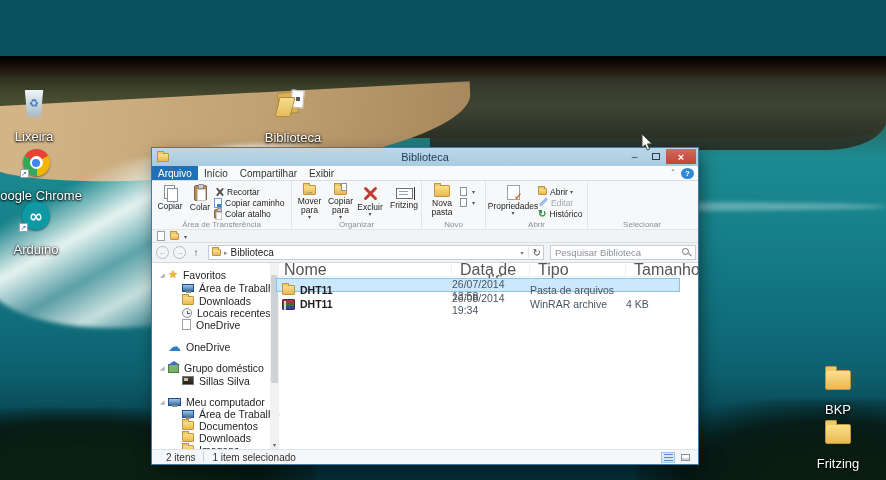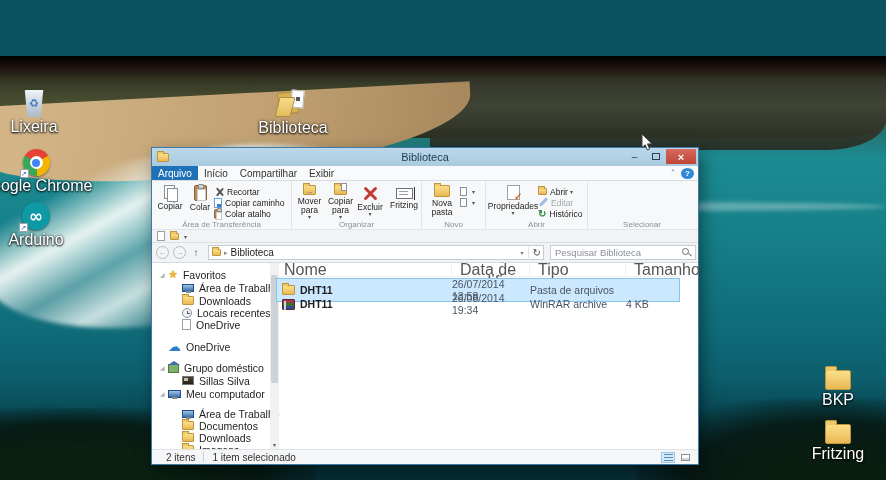--- a/index.html
+++ b/index.html
@@ -19,21 +19,21 @@
   .wp-rocks{position:absolute;left:430px;top:22px;width:456px;height:72px;background:linear-gradient(180deg,#33372b 0%,#3e4234 40%,#262a20 100%);border-radius:0 0 60px 0/0 0 30px 0;opacity:.9}
   .wp-sand{position:absolute;left:-14px;top:38px;width:486px;height:82px;background:linear-gradient(100deg,#d2b487 8%,#c2a274 55%,#a98a5e 95%);border-radius:0 0 65% 35%/0 0 70px 26px;transform:rotate(-3deg)}
   .wp-surf{position:absolute;left:-20px;top:96px;width:420px;height:168px;background:linear-gradient(160deg,rgba(255,255,255,0) 16%,rgba(242,250,246,.95) 32%,rgba(255,255,255,.30) 46%,rgba(232,244,240,.85) 58%,rgba(255,255,255,.12) 72%,rgba(226,240,236,.65) 86%,rgba(255,255,255,0) 96%);border-radius:45%;filter:blur(2px);transform:rotate(-9deg)}
   .wp-foamline{position:absolute;left:380px;top:146px;width:506px;height:9px;background:rgba(255,255,255,.32);border-radius:50%;filter:blur(2px)}
   .wp-deep{position:absolute;left:0;top:320px;width:886px;height:104px;background:linear-gradient(180deg,rgba(0,0,0,0),rgba(4,28,34,.55))}
   .wp-veg-bl{position:absolute;left:-34px;top:352px;width:350px;height:90px;background:radial-gradient(ellipse at 32% 72%,#0a2012 28%,rgba(7,22,13,.85) 54%,rgba(0,0,0,0) 76%);filter:blur(1px)}
   .wp-veg-br{position:absolute;left:636px;top:344px;width:280px;height:100px;background:radial-gradient(ellipse at 68% 80%,#0a1d11 24%,rgba(7,20,12,.8) 52%,rgba(0,0,0,0) 78%);filter:blur(1px)}
 
   
   .dicon{position:absolute;display:flex;flex-direction:column;align-items:center;z-index:4;cursor:default}
-  .dicon .dlabel{margin-top:4px;font-size:16px;color:#fff;text-shadow:0 1px 2px #000,0 0 3px rgba(0,0,0,.8);text-align:center;line-height:11px;white-space:nowrap}
+  .dicon .dlabel{margin-top:14px;font-size:13px;color:#fff;text-shadow:0 1px 2px #000,0 0 3px rgba(0,0,0,.8);text-align:center;line-height:11px;white-space:nowrap}
   .trash{position:relative;width:21px;height:27px;background:linear-gradient(180deg,#f0f5f8 0%,#c6d3dc 55%,#a9bbc7 100%);clip-path:polygon(6% 0,94% 0,82% 100%,18% 100%);border-radius:2px;display:flex;align-items:center;justify-content:center}
   .trash .recy{font-size:11px;color:#3e78bf;line-height:1}
   .chrome{position:relative;width:27px;height:27px;border-radius:50%;background:conic-gradient(from -60deg,#e64235 0 120deg,#f4b400 120deg 240deg,#34a853 240deg 360deg);box-shadow:0 1px 2px rgba(0,0,0,.5)}
   .chrome::before{content:"";position:absolute;left:7px;top:7px;width:13px;height:13px;border-radius:50%;background:#fff}
   .chrome::after{content:"";position:absolute;left:9.5px;top:9.5px;width:8px;height:8px;border-radius:50%;background:#4285f4}
   .ard{position:relative;width:28px;height:28px;border-radius:50%;background:#0e9aa4;box-shadow:0 1px 2px rgba(0,0,0,.5);display:flex;align-items:center;justify-content:center}
   .ard .inf{color:#fff;font-size:17px;font-weight:bold;line-height:1;font-family:"DejaVu Sans",sans-serif}
   .badge{position:absolute;left:-3px;bottom:-2px;width:9px;height:9px;background:#fff;border:1px solid #9aa2a8;border-radius:1px;display:flex;align-items:center;justify-content:center;font-size:7px;color:#2a62b8;line-height:1}
   .fold2{position:relative;width:26px;height:20px;background:linear-gradient(180deg,#fbe089,#e9b854);border:1px solid #c09540;border-radius:2px}
   .fold2::before{content:"";position:absolute;left:-1px;top:-5px;width:10px;height:4px;background:#eec968;border:1px solid #c09540;border-bottom:0;border-radius:2px 2px 0 0}
@@ -150,21 +150,21 @@
   .photo::before{content:"";position:absolute;left:1px;top:1px;width:4px;height:3px;background:#c9c2a8}
   .scroll{position:absolute;left:118px;top:0;width:9px;height:186px;background:#f1f1f1}
   .scroll .thumb{position:absolute;left:1px;top:12px;width:7px;height:108px;background:#cdd2d6;border-radius:1px}
   .scroll .sdown{position:absolute;left:0;bottom:1px;width:9px;text-align:center;font-size:6px;color:#5a6064}
 
   .files{position:absolute;left:124px;top:0;width:420px;height:186px}
   .fhead{position:absolute;left:0;top:0;width:404px;height:14px;display:grid;grid-template-columns:176px 78px 96px 44px;align-items:center;font-size:16px;color:#555;border-bottom:1px solid #f0f0f0}
   .fhead .h{padding-left:8px;border-right:1px solid #f0f0f0;height:12px;line-height:12px}
   .fhead .h.size{text-align:right;padding-right:4px}
   .sortmark{position:absolute;left:225px;top:-3px;font-size:8px;color:#8a9096}
-  .frow{position:absolute;left:0;width:404px;height:24px;display:grid;grid-template-columns:176px 78px 96px 44px;align-items:center;font-size:10.5px;color:#1d1d1d}
+  .frow{position:absolute;left:0;width:404px;height:14px;display:grid;grid-template-columns:176px 78px 96px 44px;align-items:center;font-size:10.5px;color:#1d1d1d}
   .frow.selected{background:#cce8ff;box-shadow:inset 0 0 0 1px #84c5f0}
   .frow .namecell{display:flex;align-items:center;padding-left:6px;gap:5px;font-weight:bold}
   .frow .cell{color:#4a5560}
   .frow .cell.size{text-align:left;padding-right:4px}
 
   .status{position:absolute;left:0;top:301px;width:546px;height:15px;background:#f5f6f7;border-top:1px solid #dfe3e6;display:flex;align-items:center;font-size:10px;color:#333}
   .status .txt1{margin-left:14px}
   .status .vdiv{width:1px;height:10px;background:#c9ced2;margin:0 8px}
   .status .views{position:absolute;right:6px;display:flex;gap:3px}
   .viewbtn{width:14px;height:11px;border:1px solid transparent;display:flex;align-items:center;justify-content:center}
@@ -416,21 +416,21 @@
         <div class="side-item" style="top:98px;padding-left:16px">
             <span class="exp" style="left:8px">◢</span>
             <span class="i home si"></span>
             <span>Grupo doméstico</span>
           </div>
         <div class="side-item" style="top:111px;padding-left:30px">
             <span class="i photo si"></span>
             <span>Sillas Silva</span>
           </div>
 
-        <div class="side-item" style="top:124px;padding-left:16px">
+        <div class="side-item" style="top:132px;padding-left:16px">
             <span class="exp" style="left:8px">◢</span>
             <span class="i mon si" style="width:13px"></span>
             <span>Meu computador</span>
           </div>
         <div class="side-item" style="top:144px;padding-left:30px">
             <span class="i mon si"></span>
             <span>Área de Trabalho</span>
           </div>
         <div class="side-item" style="top:156px;padding-left:30px">
             <span class="i fold si" style="width:12px;height:9px"></span>

